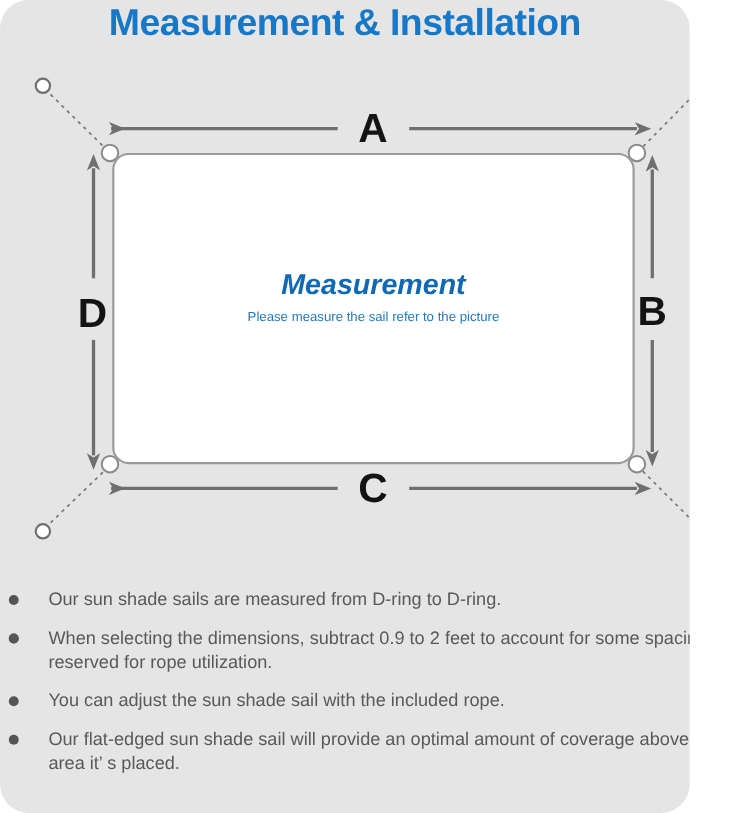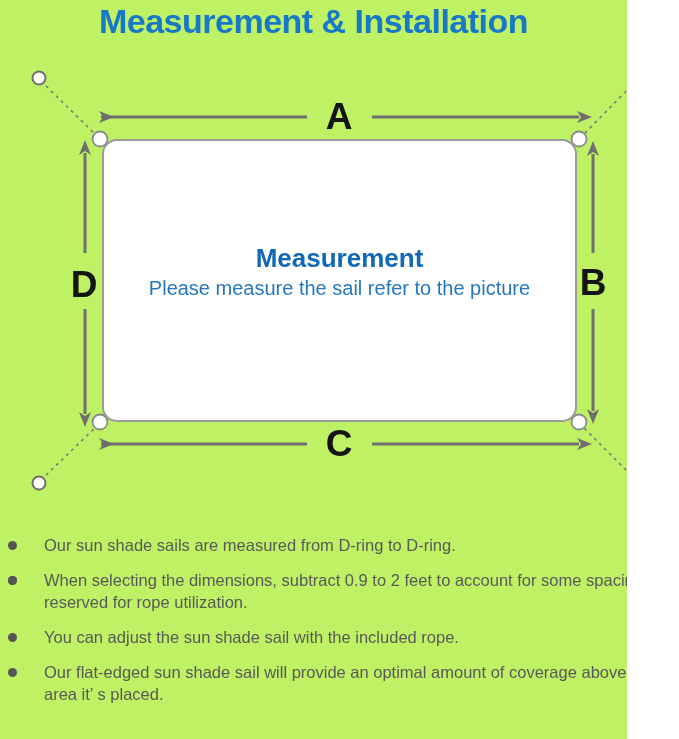--- a/index.html
+++ b/index.html
@@ -2,22 +2,23 @@
 <html><head>
 <meta charset="utf-8">
 <style>
   * { margin: 0; padding: 0; box-sizing: border-box; }
   html, body { background: #ffffff; }
   body { font-family: "Liberation Sans", sans-serif; }
   .page {
     position: relative;
     width: 627px;
     height: 739px;
-    background: #bef264;
+    background: #e5e5e5;
     overflow: hidden;
+    border-radius: 26px;
   }
   .title {
     position: absolute;
     top: 0px;
     left: 0;
     width: 100%;
     text-align: center;
     font-size: 34px;
     font-weight: bold;
     letter-spacing: -0.5px;
@@ -44,24 +45,25 @@
     left: 103px;
     width: 473px;
     text-align: center;
     pointer-events: none;
   }
   .center-heading {
     font-size: 26px;
     font-weight: bold;
     color: #1168b4;
     line-height: 30px;
+    font-style: italic;
   }
   .center-subtitle {
     margin-top: 6px;
-    font-size: 20px;
+    font-size: 12px;
     color: #2678bc;
     line-height: 18px;
   }
   .instructions {
     position: absolute;
     top: 534px;
     left: 0;
     width: 679px;
     list-style: none;
     padding: 0 4px 0 0;

